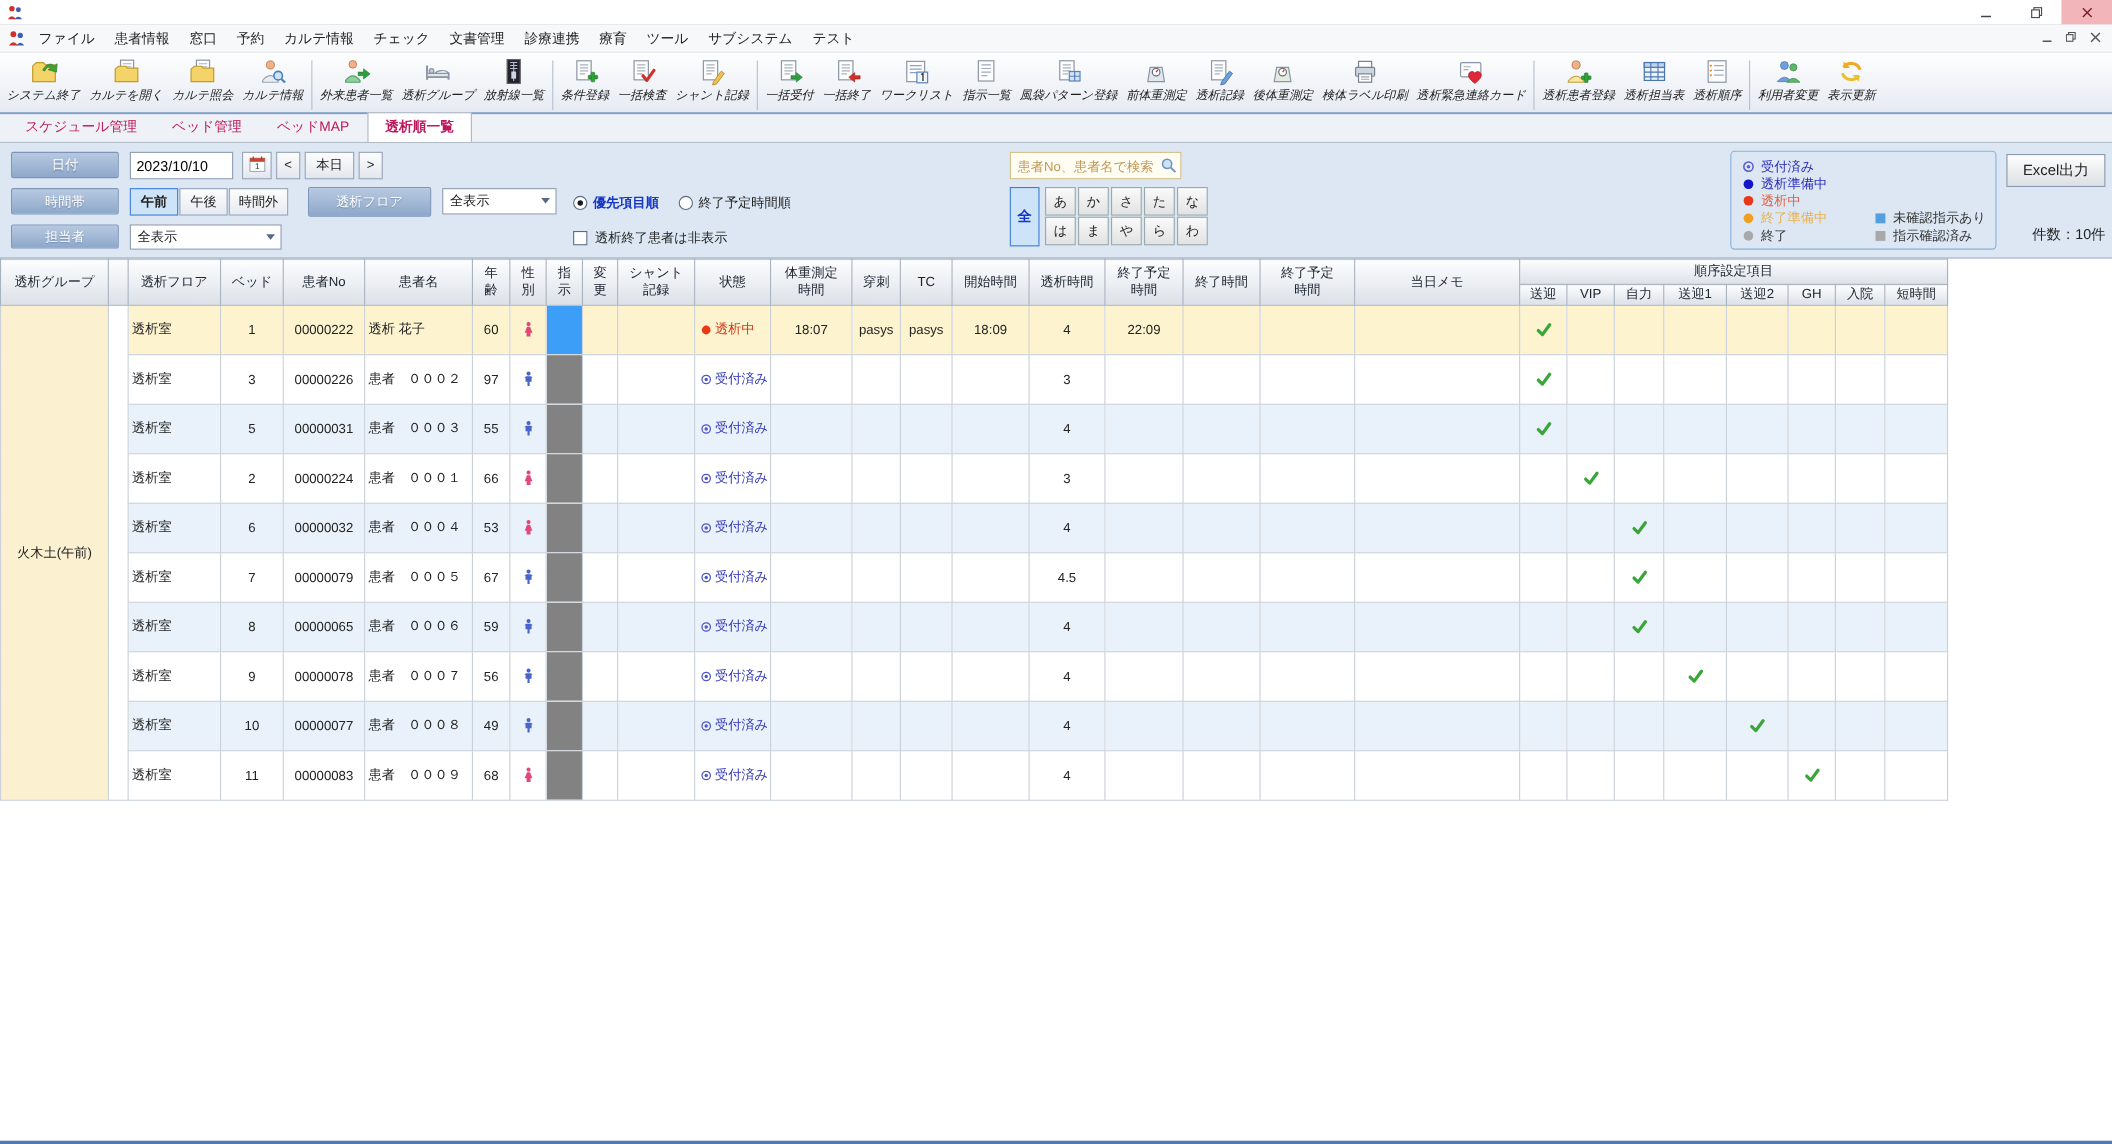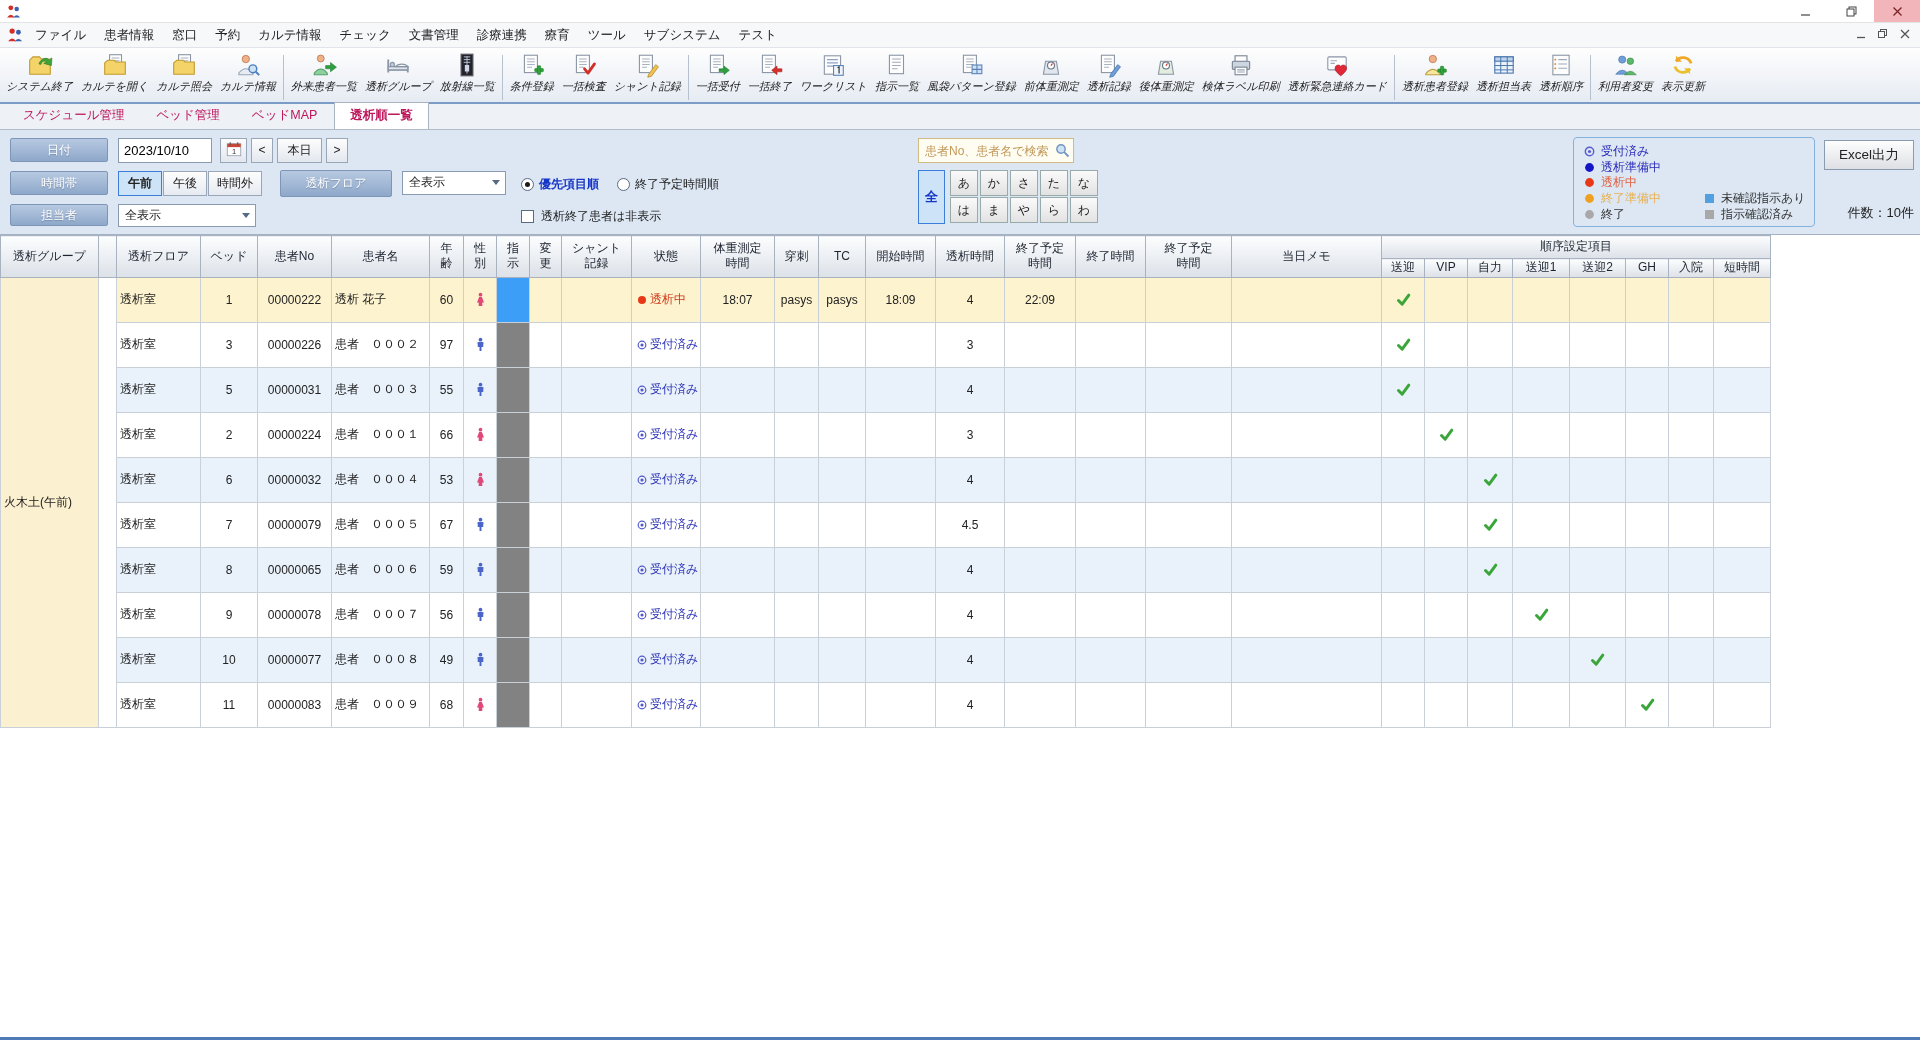--- a/index.html
+++ b/index.html
@@ -98,21 +98,21 @@
   #count-label { position:absolute; left:1810px; top:74px; width:104px; text-align:right; font-size:13px; }
   
   .tablewrap { position:relative; }
   table.grid { border-collapse:collapse; table-layout:fixed; width:1770px; font-size:12px; }
   table.grid th { background:linear-gradient(#fcfdfe,#dce1e8); border:1px solid #a9b2bf;
     font-weight:normal; color:#1c2430; padding:1px 2px; line-height:1.3; text-align:center;
     white-space:pre-line; }
   table.grid td { border:1px solid #c9d0d8; padding:0 3px; height:45px; overflow:hidden; white-space:nowrap; }
   tr.rowsel td { background:#fdf3cf; }
   tr.rowalt td { background:#e9f2fb; }
-  td.group-cell { background:#fbf0cf !important; text-align:left; font-size:12px; }
+  td.group-cell { background:#fbf0cf !important; text-align:center; font-size:12px; }
   td.gap-cell { background:#ffffff !important; }
   td.al { text-align:left; padding-left:7px; }
   td.ac { text-align:center; }
   td.ins-unconfirmed { background:#3d9ef7 !important; }
   td.ins-confirmed { background:#828282 !important; }
   .status-inner { display:flex; align-items:center; gap:3px; padding-left:2px; }
   .status-received { color:#2f35b8; }
   .status-dialyzing { color:#d03818; }
   .status-inner svg { width:10px; height:10px; flex:none; }
   td .sexsvg { width:13px; height:15px; vertical-align:middle; }

